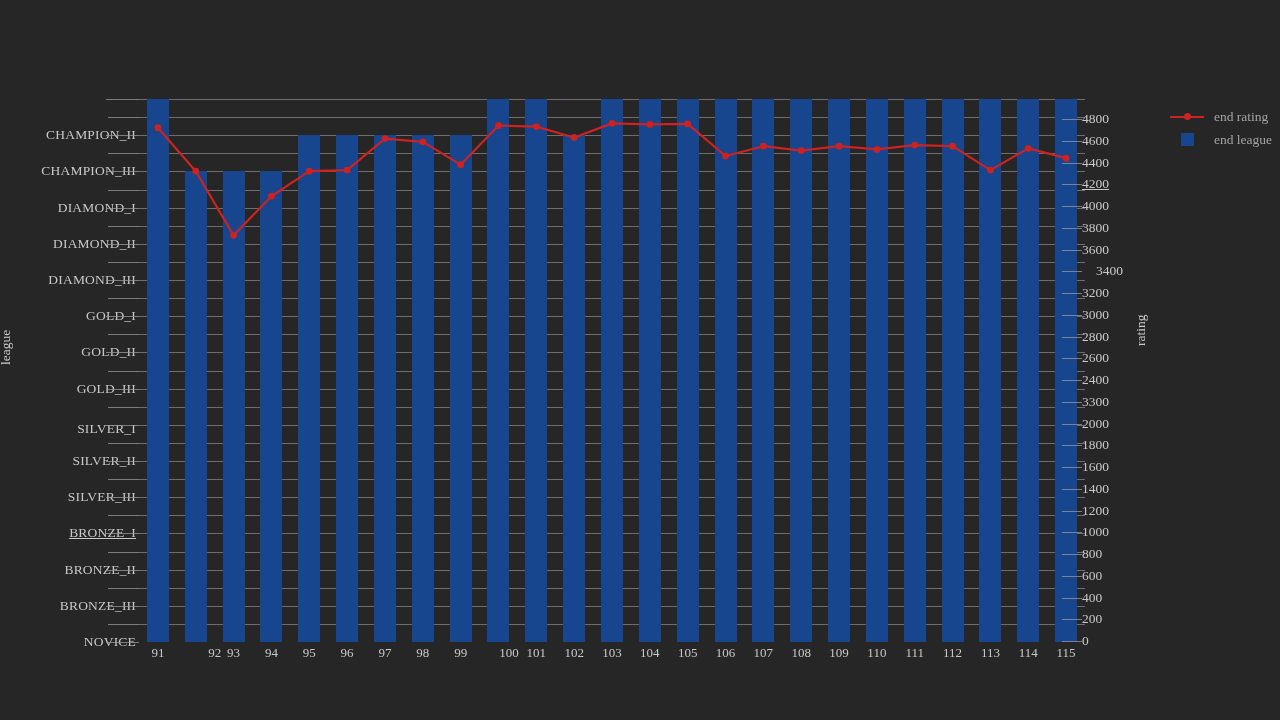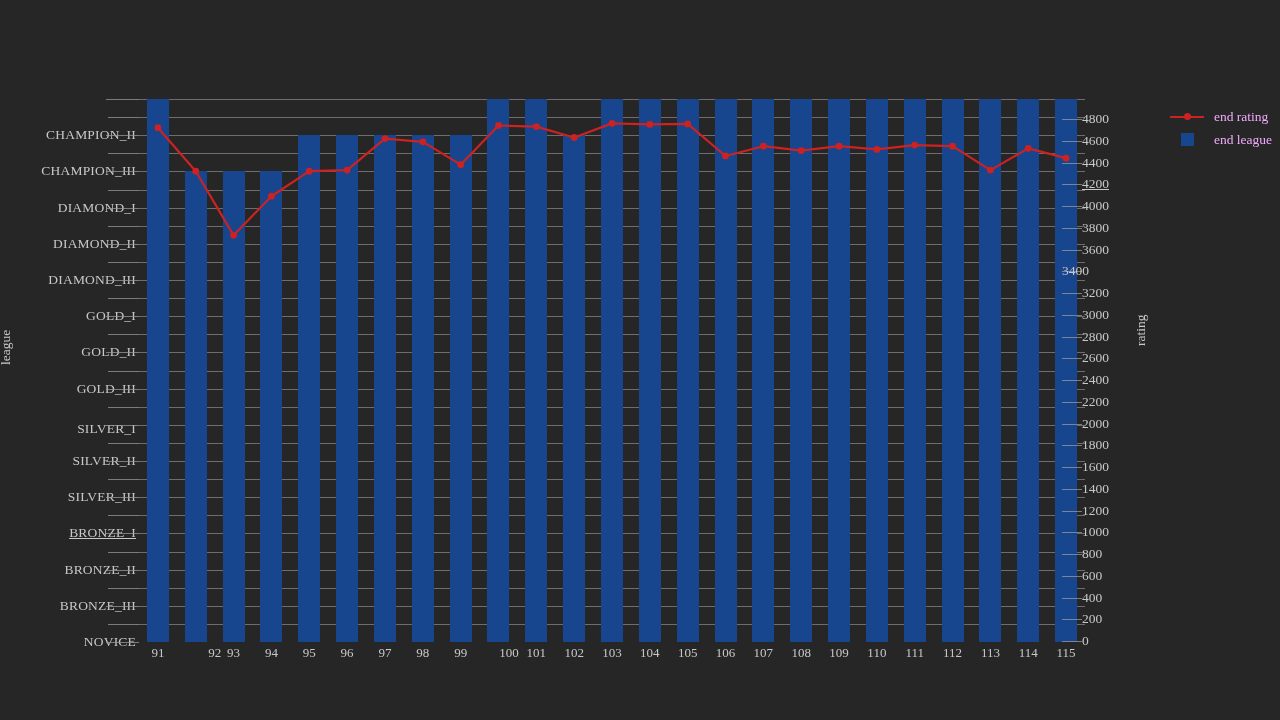--- a/index.html
+++ b/index.html
@@ -124,21 +124,21 @@
     width: 7px; height: 7px;
     margin: -3.5px 0 0 -3.5px;
     border-radius: 50%;
     background: #cc2222;
   }
   .legend-swatch {
     width: 13px; height: 13px;
     background: #17468f;
   }
   .legend-label {
-    color: #f0abfc;
+    color: #a3a3a3;
     font-size: 13.5px;
     margin-left: 6px;
     white-space: nowrap;
   }
 </style>
 </head>
 <body>
 
 <div id="root">
 
@@ -293,33 +293,33 @@
       <div class="ytick-label-right" style="top: 162.5px; left: 1082px;">4400</div>
       <div class="axis-tick-line" style="top: 184.25px; left: 1062px; width: 20px;"></div>
       <div class="ytick-label-right" style="top: 184.25px; left: 1082px; text-decoration: underline;">4200</div>
       <div class="axis-tick-line" style="top: 206px; left: 1062px; width: 20px;"></div>
       <div class="ytick-label-right" style="top: 206px; left: 1082px;">4000</div>
       <div class="axis-tick-line" style="top: 227.75px; left: 1062px; width: 20px;"></div>
       <div class="ytick-label-right" style="top: 227.75px; left: 1082px;">3800</div>
       <div class="axis-tick-line" style="top: 249.5px; left: 1062px; width: 20px;"></div>
       <div class="ytick-label-right" style="top: 249.5px; left: 1082px;">3600</div>
       <div class="axis-tick-line" style="top: 271.25px; left: 1062px; width: 20px;"></div>
-      <div class="ytick-label-right" style="top: 271.25px; left: 1062px;">3400</div>
+      <div class="ytick-label-right" style="top: 271.25px; left: 1096px;">3400</div>
       <div class="axis-tick-line" style="top: 293px; left: 1062px; width: 20px;"></div>
       <div class="ytick-label-right" style="top: 293px; left: 1082px;">3200</div>
       <div class="axis-tick-line" style="top: 314.75px; left: 1062px; width: 20px;"></div>
       <div class="ytick-label-right" style="top: 314.75px; left: 1082px;">3000</div>
       <div class="axis-tick-line" style="top: 336.5px; left: 1062px; width: 20px;"></div>
       <div class="ytick-label-right" style="top: 336.5px; left: 1082px;">2800</div>
       <div class="axis-tick-line" style="top: 358.25px; left: 1062px; width: 20px;"></div>
       <div class="ytick-label-right" style="top: 358.25px; left: 1082px;">2600</div>
       <div class="axis-tick-line" style="top: 380px; left: 1062px; width: 20px;"></div>
       <div class="ytick-label-right" style="top: 380px; left: 1082px;">2400</div>
       <div class="axis-tick-line" style="top: 401.75px; left: 1062px; width: 20px;"></div>
-      <div class="ytick-label-right" style="top: 401.75px; left: 1082px;">2200</div>
+      <div class="ytick-label-right" style="top: 401.75px; left: 1082px;">3300</div>
       <div class="axis-tick-line" style="top: 423.5px; left: 1062px; width: 20px;"></div>
       <div class="ytick-label-right" style="top: 423.5px; left: 1082px;">2000</div>
       <div class="axis-tick-line" style="top: 445.25px; left: 1062px; width: 20px;"></div>
       <div class="ytick-label-right" style="top: 445.25px; left: 1082px;">1800</div>
       <div class="axis-tick-line" style="top: 467px; left: 1062px; width: 20px;"></div>
       <div class="ytick-label-right" style="top: 467px; left: 1082px;">1600</div>
       <div class="axis-tick-line" style="top: 488.75px; left: 1062px; width: 20px;"></div>
       <div class="ytick-label-right" style="top: 488.75px; left: 1082px;">1400</div>
       <div class="axis-tick-line" style="top: 510.5px; left: 1062px; width: 20px;"></div>
       <div class="ytick-label-right" style="top: 510.5px; left: 1082px; text-align: right;">1200</div>

